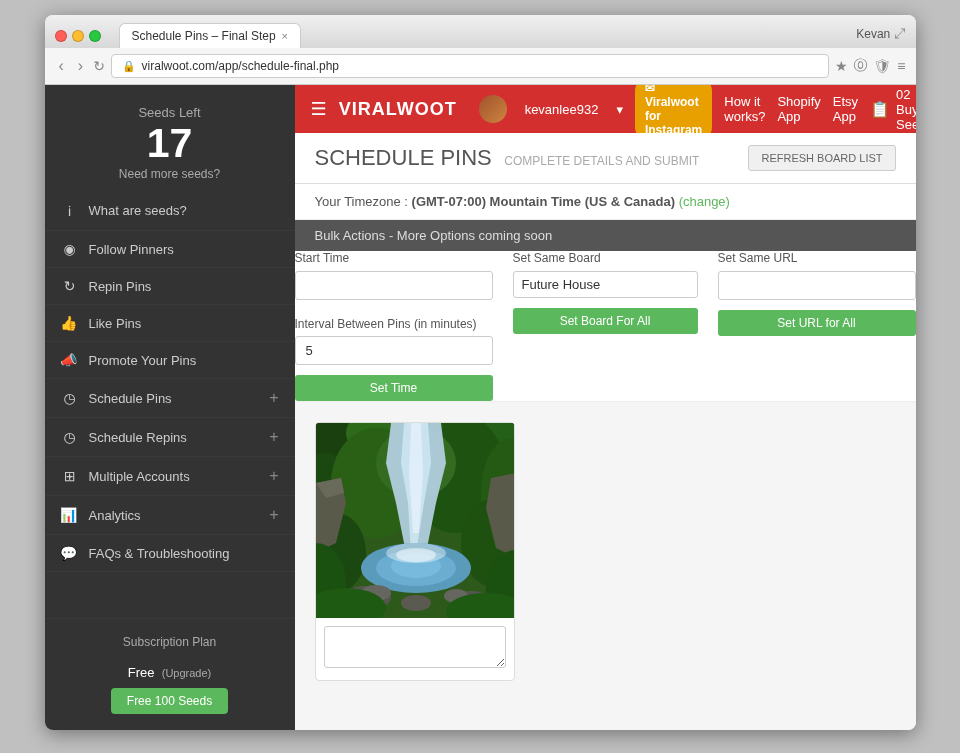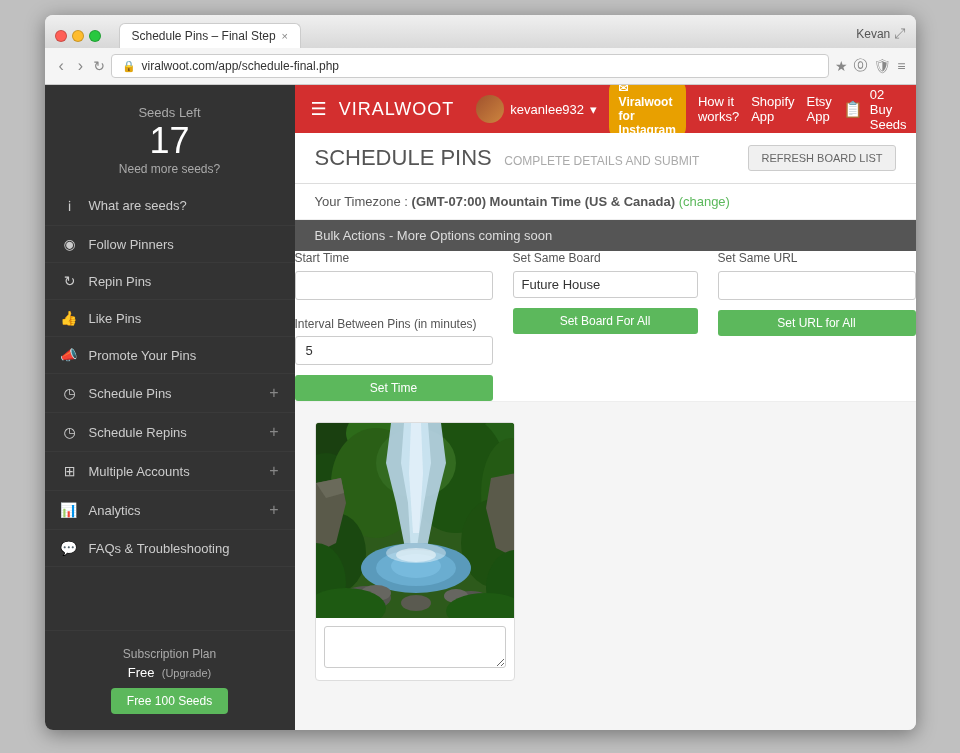--- a/index.html
+++ b/index.html
@@ -28,37 +28,37 @@
     .browser-actions { display: flex; gap: 6px; align-items: center; }
     .browser-action-btn { background: none; border: none; font-size: 14px; color: #888; cursor: pointer; }
 
     
     .app-container { display: flex; height: 645px; overflow: hidden; }
 
     
     .sidebar { width: 250px; background: #333; color: white; display: flex; flex-direction: column; overflow-y: auto; flex-shrink: 0; }
     .sidebar-seeds { text-align: center; padding: 20px 10px 10px; }
     .sidebar-seeds-title { font-size: 13px; color: #aaa; }
-    .sidebar-seeds-count { font-size: 36px; font-weight: normal; color: white; }
+    .sidebar-seeds-count { font-size: 41px; font-weight: bold; color: white; }
     .sidebar-seeds-need { font-size: 12px; color: #aaa; }
     .sidebar-nav { flex: 1; }
     .sidebar-nav-item { display: flex; align-items: center; padding: 10px 16px; font-size: 13px; color: #ccc; cursor: pointer; gap: 10px; border-bottom: 1px solid #3a3a3a; position: relative; }
     .sidebar-nav-item .nav-icon { width: 18px; text-align: center; font-size: 14px; flex-shrink: 0; }
     .sidebar-nav-item .nav-plus { margin-left: auto; font-size: 16px; color: #888; }
     .sidebar-subscription { text-align: center; padding: 16px 10px; border-top: 1px solid #3a3a3a; }
-    .sidebar-subscription-title { font-size: 12px; color: #aaa; margin-bottom: 4px; }
+    .sidebar-subscription-title { font-size: 12px; color: #aaa; margin-bottom: 16px; }
     .sidebar-subscription-plan { font-size: 13px; color: white; }
     .sidebar-subscription-plan .upgrade { font-size: 11px; color: #aaa; }
     .sidebar-free-btn { background: #5cb85c; color: white; border: none; border-radius: 4px; padding: 6px 16px; font-size: 12px; margin-top: 8px; cursor: pointer; }
 
     
     .topnav { background: #d32f2f; display: flex; align-items: center; padding: 0 16px; height: 48px; gap: 12px; }
     .topnav-hamburger { color: white; font-size: 18px; cursor: pointer; }
-    .topnav-logo { color: white; font-weight: normal; font-size: 18px; letter-spacing: 1px; margin-right: 10px; }
-    .topnav-user { display: flex; align-items: center; gap: 6px; color: white; font-size: 13px; cursor: pointer; }
+    .topnav-logo { color: white; font-weight: bold; font-size: 18px; letter-spacing: 1px; margin-right: 10px; }
+    .topnav-user { display: flex; align-items: center; gap: 18px; color: white; font-size: 13px; cursor: pointer; }
     .topnav-user-avatar { width: 28px; height: 28px; border-radius: 50%; background: #888; overflow: hidden; }
     .topnav-user-avatar-img { width: 100%; height: 100%; background: linear-gradient(135deg, #a0522d, #cd853f); }
     .topnav-instagram { background: #e8a000; color: white; font-size: 12px; padding: 4px 10px; border-radius: 14px; font-weight: bold; display: flex; align-items: center; gap: 4px; }
     .topnav-link { color: white; font-size: 13px; cursor: pointer; text-decoration: none; }
     .topnav-right { margin-left: auto; display: flex; align-items: center; gap: 12px; }
     .topnav-buy { display: flex; align-items: center; gap: 6px; color: white; font-size: 13px; cursor: pointer; }
     .topnav-buy-icon { font-size: 16px; }
     .topnav-share { color: white; font-size: 16px; cursor: pointer; }
 
     

